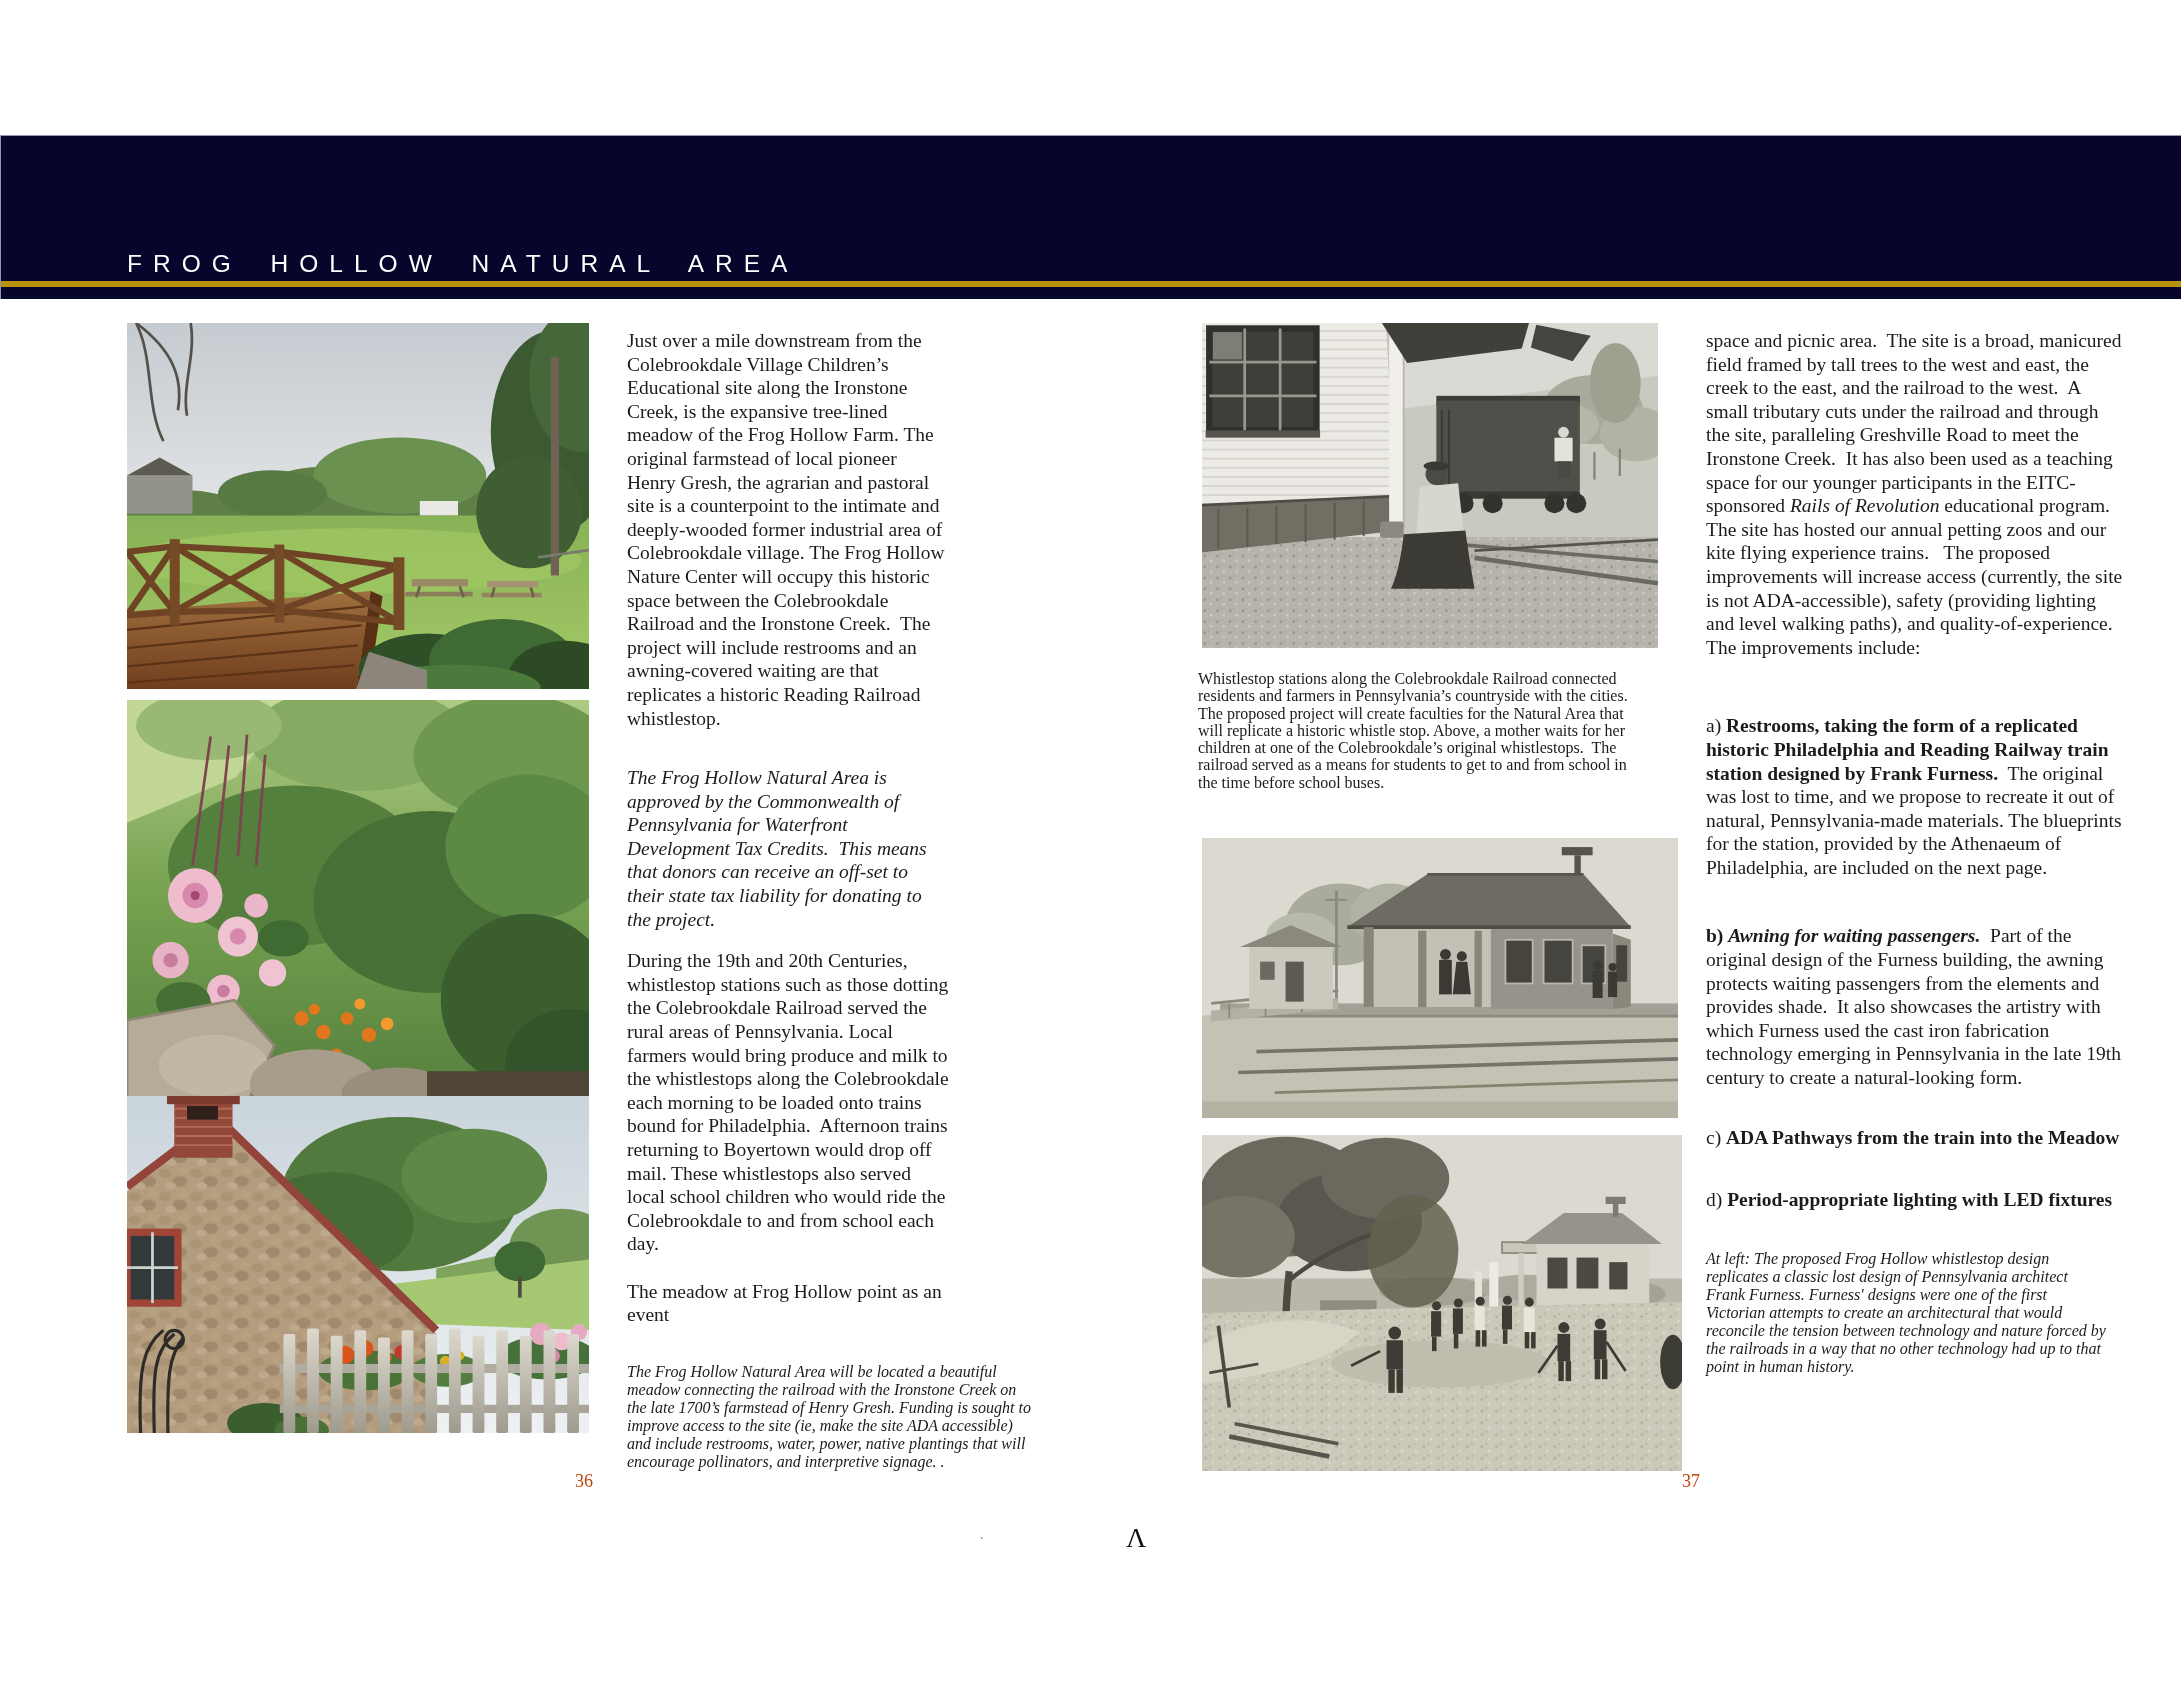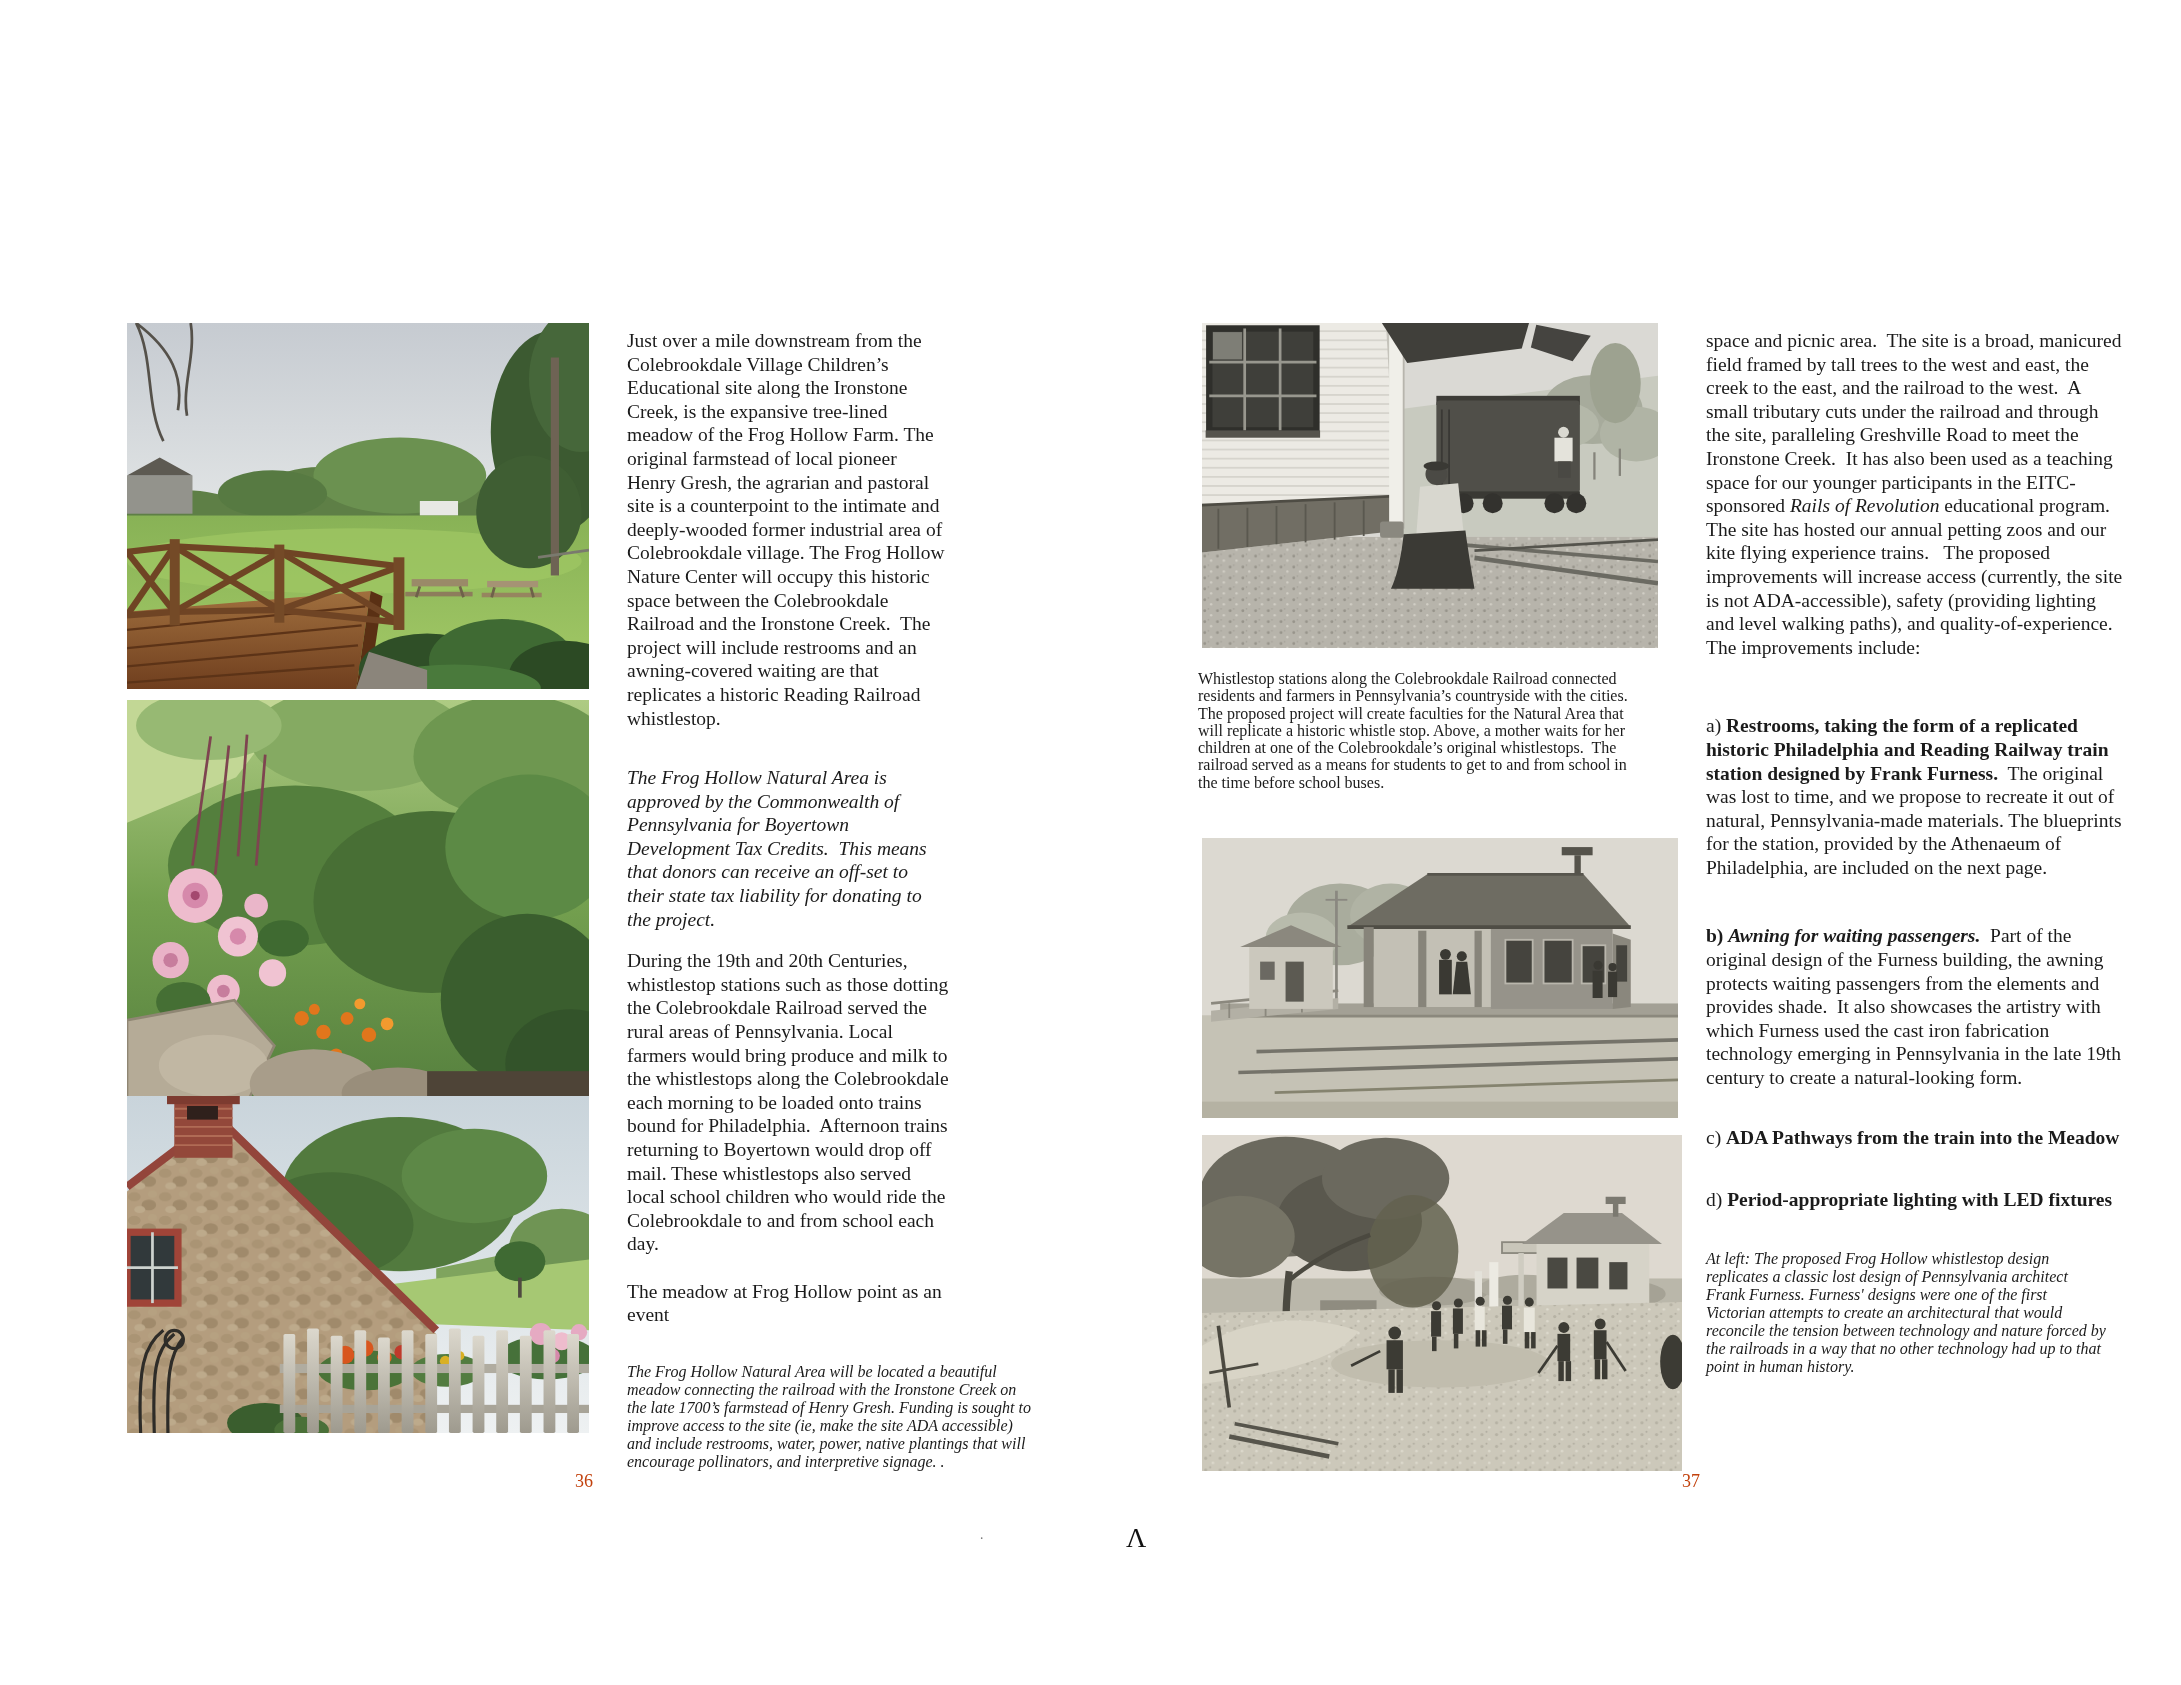--- a/index.html
+++ b/index.html
@@ -50,20 +50,24 @@
   #pn-right{left:1642px;top:1471px;}
   #stray-dot{position:absolute;left:980px;top:1527px;font-size:13.6px;color:#777;}
   #center-caret{position:absolute;left:1126px;top:1522px;font-size:28px;color:#111;
       font-family:"Liberation Serif", serif;}
 </style>
 </head>
 <body>
 
 <div id="page">
 
+  <div id="band">
+    <div id="band-title">FROG HOLLOW NATURAL AREA</div>
+    <div id="gold-rule"></div>
+  </div>
 
   <div class="photo" id="ph-meadow" aria-label="Frog Hollow meadow with wooden deck, rustic cross railing and picnic tables">
     <svg viewBox="0 0 508 403" preserveAspectRatio="none">
       <defs>
         <linearGradient id="m-sky" x1="0" y1="0" x2="0" y2="1">
             <stop offset="0" stop-color="#c6cbd1"></stop>
             <stop offset="1" stop-color="#e4e7e7"></stop>
           </linearGradient>
         <linearGradient id="m-grass" x1="0" y1="0" x2="0" y2="1">
             <stop offset="0" stop-color="#88b256"></stop>
@@ -275,21 +279,21 @@
           <rect x="432" y="264" width="13" height="107" rx="2"></rect>
             <rect x="458" y="258" width="13" height="113" rx="2"></rect>
           <rect x="484" y="262" width="13" height="109" rx="2"></rect>
         </g>
       </g>
     </svg>
   </div>
 
   <div class="col" id="left-col">
     <p class="body" id="p-intro">Just over a mile downstream from the Colebrookdale Village Children’s Educational site along the Ironstone Creek, is the expansive tree-lined meadow of the Frog Hollow Farm. The original farmstead of local pioneer Henry Gresh, the agrarian and pastoral site is a counterpoint to the intimate and deeply-wooded former industrial area of Colebrookdale village. The Frog Hollow Nature Center will occupy this historic space between the Colebrookdale Railroad and the Ironstone Creek.  The project will include restrooms and an awning-covered waiting are that replicates a historic Reading Railroad whistlestop.</p>
-    <p class="body it" id="p-tax">The Frog Hollow Natural Area is approved by the Commonwealth of Pennsylvania for Boyertown Development Tax Credits.  This means that donors can receive an off-set to their state tax liability for donating to the project.</p>
+    <p class="body it" id="p-tax">The Frog Hollow Natural Area is approved by the Commonwealth of Pennsylvania for Waterfront Development Tax Credits.  This means that donors can receive an off-set to their state tax liability for donating to the project.</p>
     <p class="body" id="p-history">During the 19th and 20th Centuries, whistlestop stations such as those dotting the Colebrookdale Railroad served the rural areas of Pennsylvania. Local farmers would bring produce and milk to the whistlestops along the Colebrookdale each morning to be loaded onto trains bound for Philadelphia.  Afternoon trains returning to Boyertown would drop off mail. These whistlestops also served local school children who would ride the Colebrookdale to and from school each day.</p>
     <p class="body" id="p-event">The meadow at Frog Hollow point as an event</p>
     <p class="small-it" id="p-location">The Frog Hollow Natural Area will be located a beautiful meadow connecting the railroad with the Ironstone Creek on the late 1700’s farmstead of Henry Gresh. Funding is sought to improve access to the site (ie, make the site ADA accessible) and include restrooms, water, power, native plantings that will encourage pollinators, and interpretive signage. .</p>
   </div>
 
   <div class="photo" id="bw-whistle" aria-label="Mother waiting beside a station as a Colebrookdale train departs">
     <svg viewBox="0 0 502 357" preserveAspectRatio="none">
       <defs>
         <pattern id="b1g" width="14" height="12" patternUnits="userSpaceOnUse">
           <circle cx="3" cy="4" r="1.6" fill="#8f8c83"></circle>

